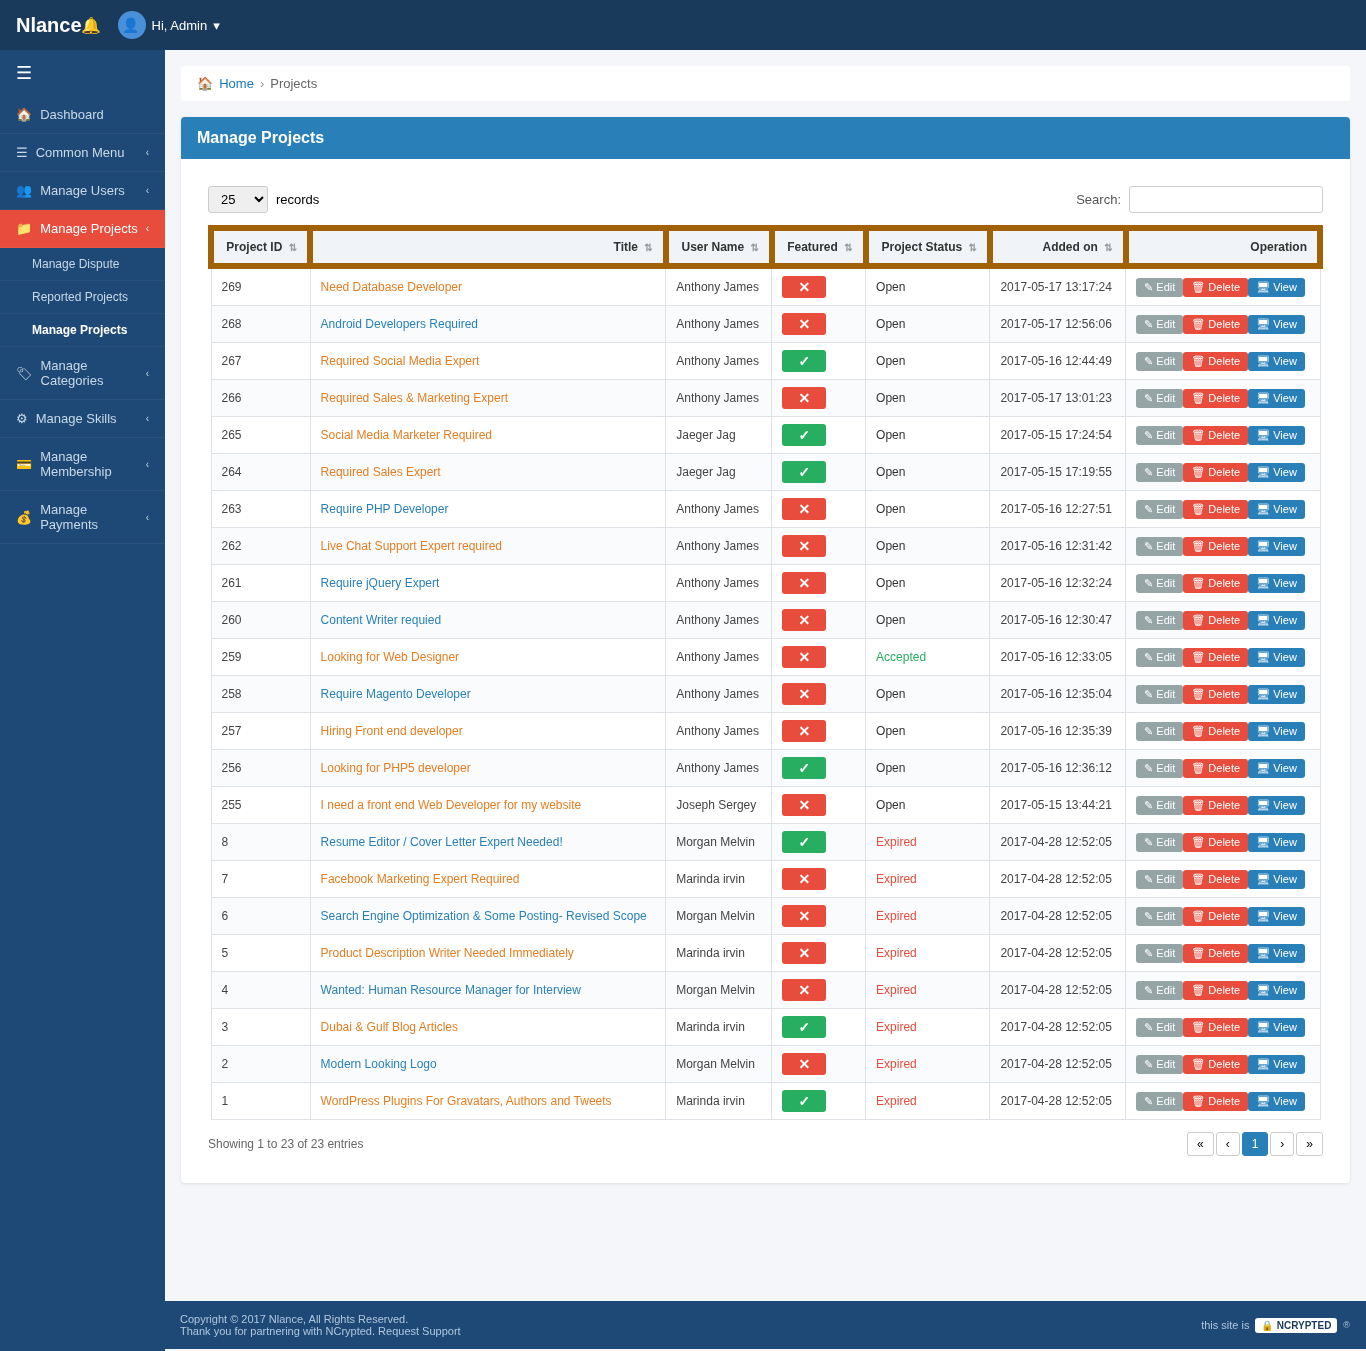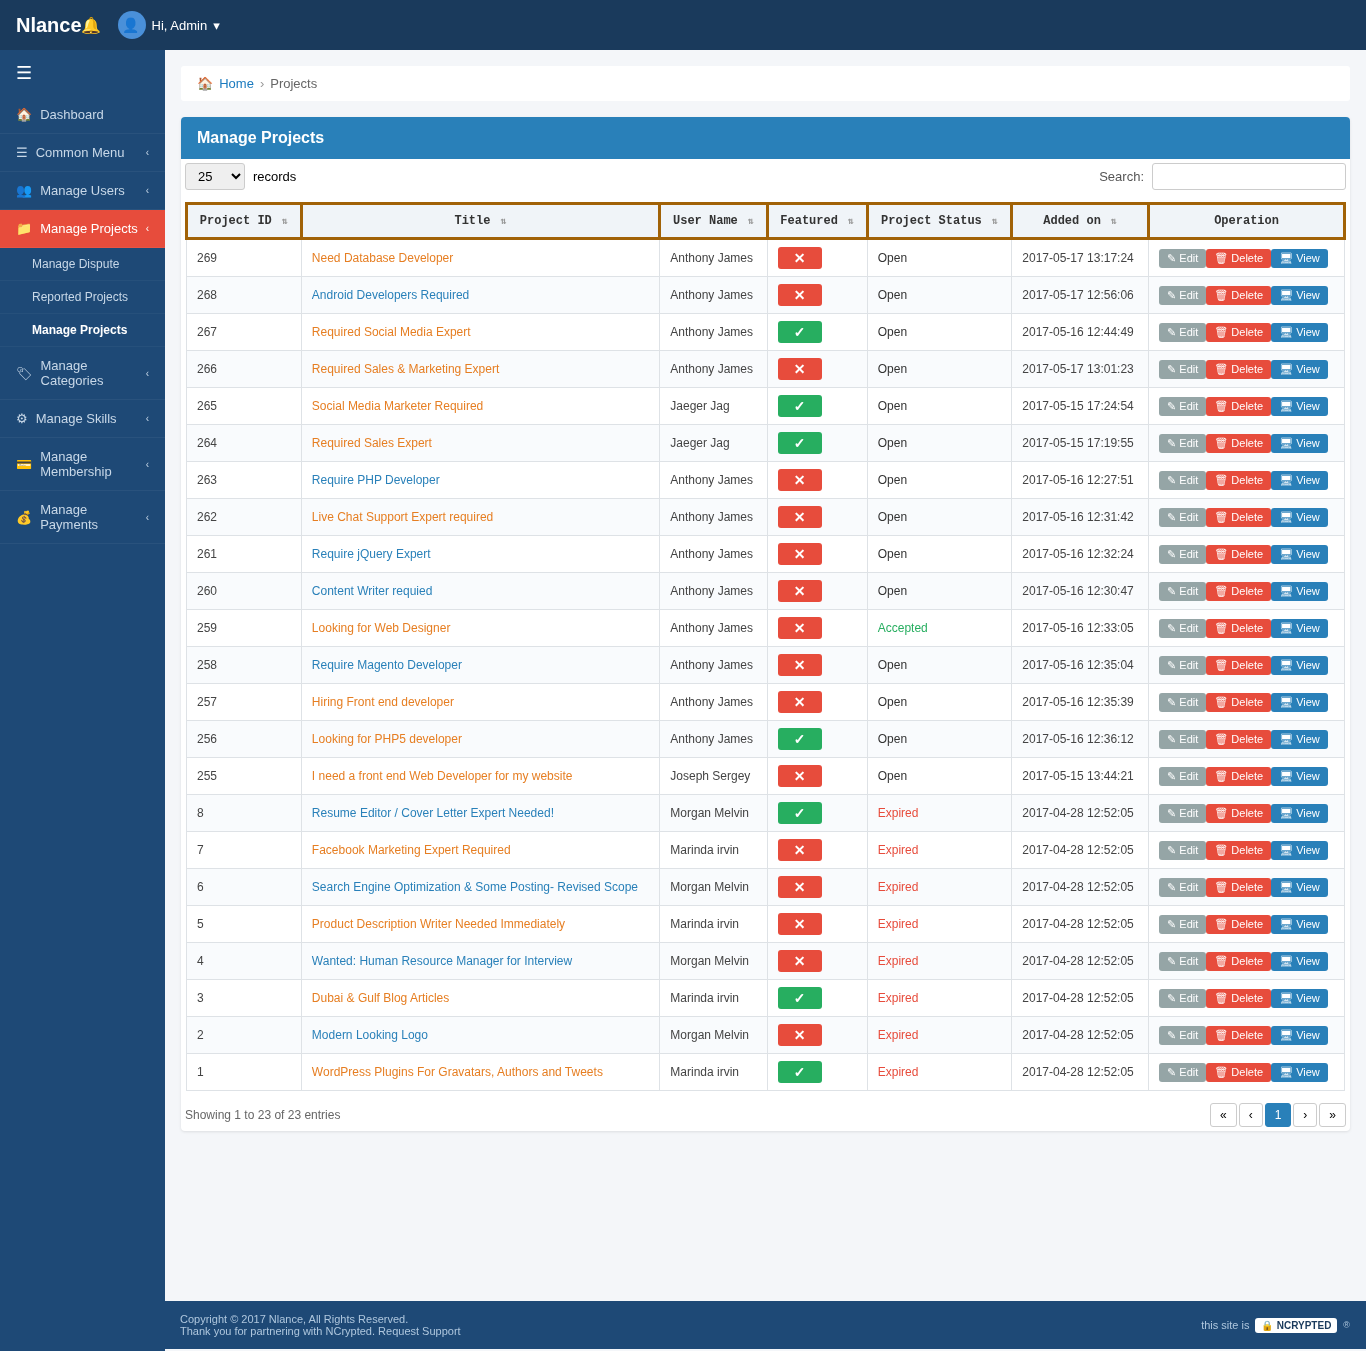--- a/index.html
+++ b/index.html
@@ -81,21 +81,21 @@
     
     .panel { background: #fff; border-radius: 4px; box-shadow: 0 1px 3px rgba(0,0,0,0.1); }
     .panel-header {
       background: #2980b9;
       color: #fff;
       padding: 12px 16px;
       font-size: 16px;
       font-weight: 600;
       border-radius: 4px 4px 0 0;
     }
-    .panel-body { padding: 4px; }
+    .panel-body { padding: 27px; }
 
     
     .controls-row {
       display: flex;
       align-items: center;
       justify-content: space-between;
       margin-bottom: 12px;
     }
     .records-select { display: flex; align-items: center; gap: 8px; }
     .records-select select {
@@ -111,26 +111,25 @@
       border: 1px solid #ccc;
       border-radius: 3px;
       font-size: 13px;
     }
 
     
     table { width: 100%; border-collapse: collapse; font-size: 12px; }
     thead th {
       background: #f0f4f8;
       padding: 9px 10px;
-      text-align: center;
-      border: 3px solid #a16207;
+      text-align: right;
+      border: 6px solid #a16207;
       color: #333;
       font-weight: 600;
       white-space: nowrap;
-      font-family: Liberation Mono, monospace;
     }
     tbody td {
       padding: 7px 10px;
       border: 1px solid #dee2e6;
       color: #444;
       vertical-align: middle;
     }
     tbody tr:nth-child(even) { background: #f9fbfd; }
     .toggle-bg {
       width: 44px;

